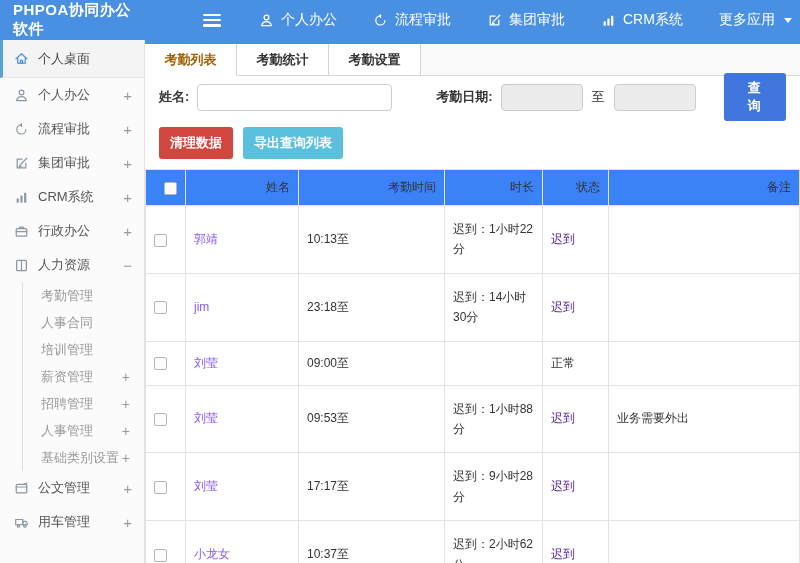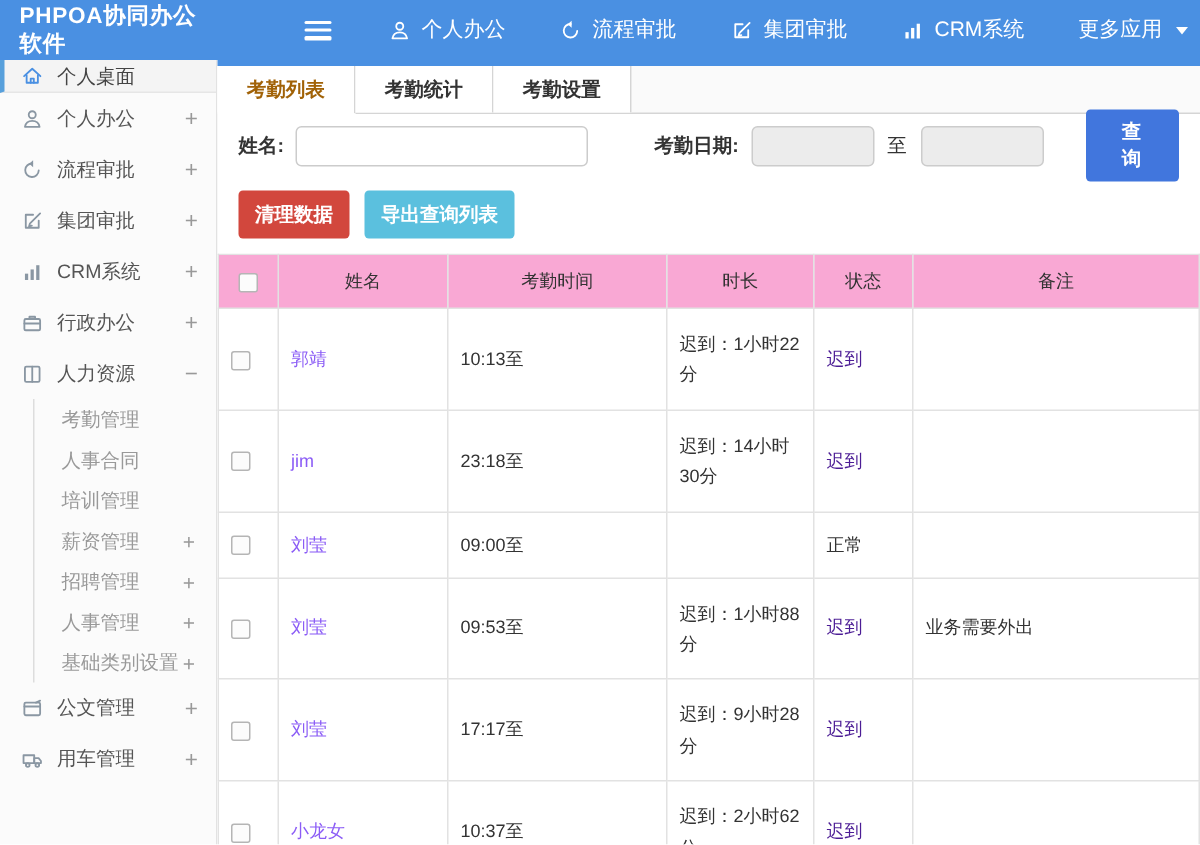--- a/index.html
+++ b/index.html
@@ -14,21 +14,21 @@
   .hamburger i { display:block; height:2.5px; background:#fff; border-radius:1px; }
   nav { display:flex; align-items:center; margin-left:38px; gap:36px; font-size:14px; }
   .nav-item { display:flex; align-items:center; gap:7px; cursor:pointer; white-space:nowrap; }
   .nav-item .icon { display:inline-flex; }
   .caret { width:0; height:0; border-left:4px solid transparent; border-right:4px solid transparent; border-top:5px solid #fff; margin-left:2px; }
 
   
   .layout { flex:1; display:flex; min-height:0; }
   aside { width:145px; flex:0 0 145px; background:#fbfbfb; border-right:1px solid #e2e2e2; overflow:hidden; font-size:13px; }
   .side-item { height:34px; display:flex; align-items:center; gap:9px; padding:0 12px 0 11px; color:#555; cursor:pointer; border-left:3px solid transparent; }
-  .side-item.active { height:22px; background:#f4f4f4; border-left-color:#58a0dc; border-bottom:1px solid #e6e6e6; color:#444; }
+  .side-item.active { height:38px; background:#f4f4f4; border-left-color:#58a0dc; border-bottom:1px solid #e6e6e6; color:#444; }
   .side-item .icon { color:#8a97a3; display:inline-flex; }
   .side-item.active .icon { color:#4a90e2; }
   .side-item .expand { margin-left:auto; color:#999; font-size:15px; font-weight:normal; }
   .side-sub { margin-left:22px; border-left:1px solid #ddd; }
   .side-sub-item { height:27px; display:flex; align-items:center; padding:0 14px 0 18px; color:#999; cursor:pointer; }
   .side-sub-item .expand { margin-left:auto; color:#999; font-size:14px; }
 
   
   main { flex:1; min-width:0; display:flex; flex-direction:column; background:#fff; }
   .topline { height:4px; background:#4a90e2; flex:0 0 4px; }
@@ -46,21 +46,21 @@
   .btn { border:none; border-radius:3px; color:#fff; font-size:13px; font-weight:bold; font-family:inherit; cursor:pointer; }
   .btn-query { background:#4176dd; padding:6px 15px; letter-spacing:1px; margin-left:28px; }
 
   .actions { padding:9px 14px 10px; display:flex; gap:10px; flex:0 0 auto; }
   .btn-danger { background:#d2473d; padding:7px 11px; }
   .btn-export { background:#5bc0de; padding:7px 11px; }
 
   
   .tbl-wrap { flex:1; overflow:hidden; }
   table { width:100%; border-collapse:collapse; font-size:12px; color:#333; table-layout:fixed; }
-  th { background:#f9a8d4; font-weight:normal; text-align:center; color:#333; }
+  th { background:#3b82f6; font-weight:normal; text-align:right; color:#333; }
   th, td { border:1px solid #e2e2e2; padding:9px 8px; vertical-align:middle; }
   td { padding-top:13px; padding-bottom:13px; }
   .c-name { color:#8b5cf6; cursor:pointer; }
   .c-dur { white-space:pre-line; line-height:1.7; }
   .c-status { white-space:nowrap; }
   .st-late { color:#4c1d95; }
   .st-normal { color:#333; }
   .cb { display:inline-block; width:13px; height:13px; border:1px solid #b5b5b5; border-radius:2px; background:#fcfcfc; vertical-align:middle; cursor:pointer; }
 </style>
 </head>

